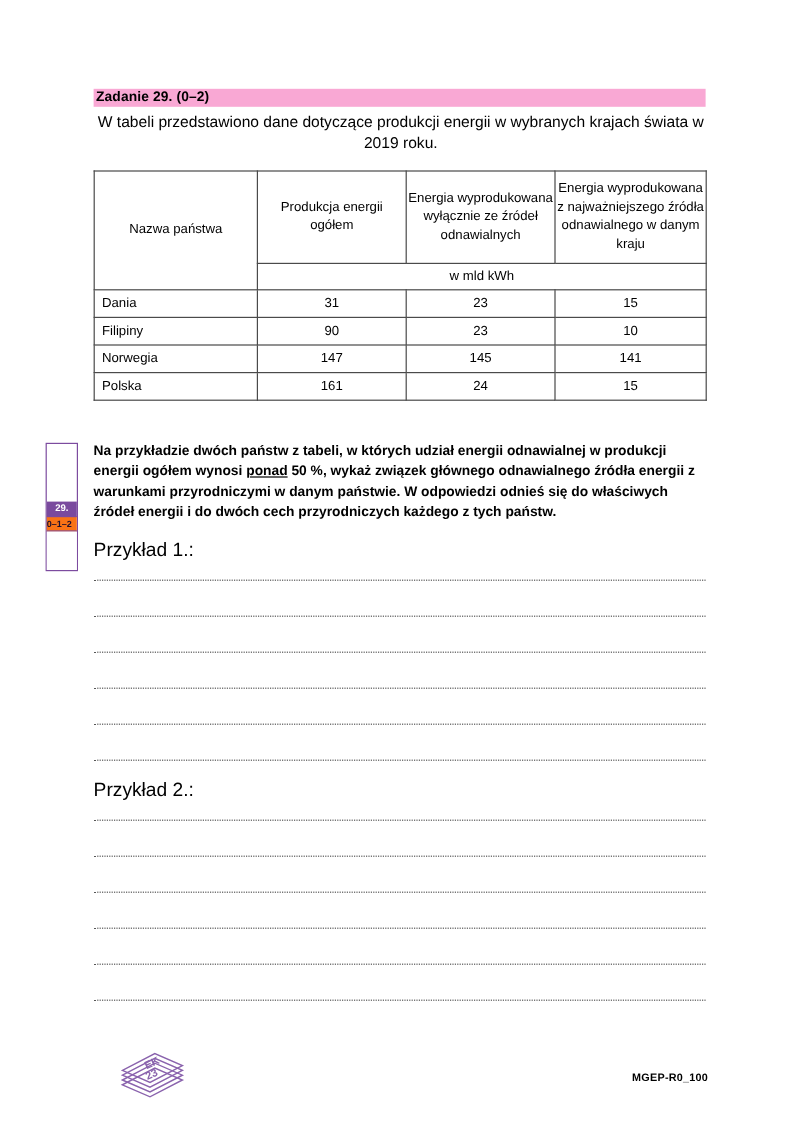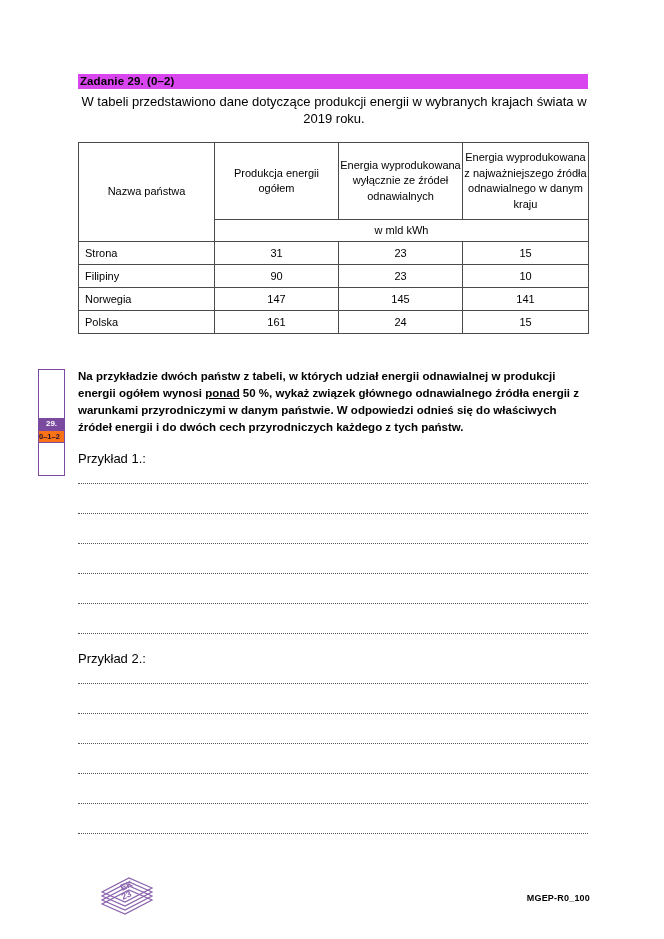--- a/index.html
+++ b/index.html
@@ -21,21 +21,21 @@
     inset: 0;
   }
 
   
   .task-band {
     position: absolute;
     left: 78px;
     top: 74px;
     width: 510px;
     height: 15px;
-    background: #d946ef;
+    background: #f9a8d4;
   }
   .task-band-label {
     position: absolute;
     left: 2px;
     top: 0px;
     font-size: 11.5px;
     font-weight: bold;
     line-height: 15px;
     letter-spacing: 0.1px;
     white-space: nowrap;
@@ -149,21 +149,21 @@
     font-size: 11.5px;
     font-weight: bold;
     line-height: 17px;
   }
   .prompt u { text-decoration: underline; }
 
   
   .answer-label {
     position: absolute;
     left: 78px;
-    font-size: 13px;
+    font-size: 16px;
     line-height: 16px;
   }
   .label-1 { top: 451px; }
   .label-2 { top: 651px; }
 
   .dots-group {
     position: absolute;
     left: 78px;
     width: 510px;
   }
@@ -225,21 +225,21 @@
         <th class="hdr-main">Produkcja energii ogółem</th>
         <th class="hdr-main">Energia wyprodukowana wyłącznie ze źródeł odnawialnych</th>
         <th class="hdr-main">Energia wyprodukowana z najważniejszego źródła odnawialnego w danym kraju</th>
       </tr>
       <tr>
         <th class="hdr-unit" colspan="3">w mld kWh</th>
       </tr>
     </thead>
     <tbody>
       <tr>
-        <td class="cell-country">Strona</td>
+        <td class="cell-country">Dania</td>
         <td>31</td>
         <td>23</td>
         <td>15</td>
       </tr>
       <tr>
         <td class="cell-country">Filipiny</td>
         <td>90</td>
         <td>23</td>
         <td>10</td>
       </tr>

